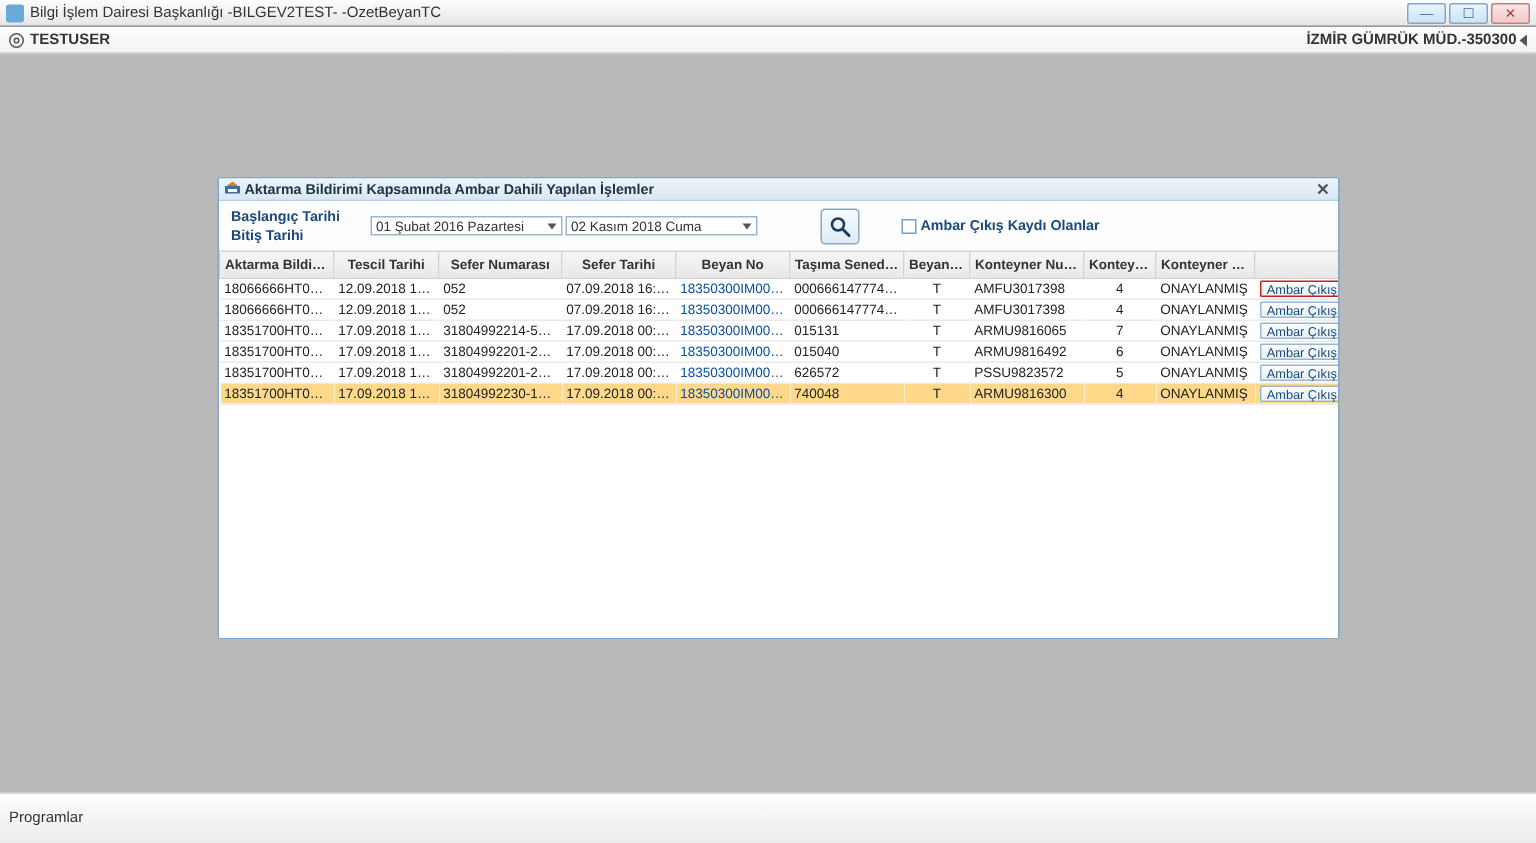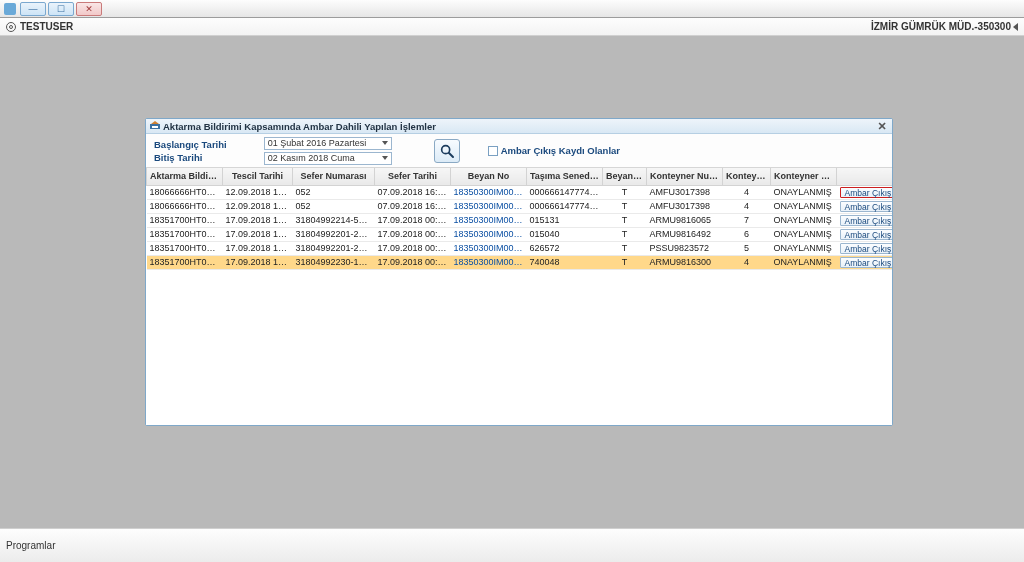--- a/index.html
+++ b/index.html
@@ -47,21 +47,21 @@
     height:15px;background:linear-gradient(#eef4fa,#d9e8f4);
     border-bottom:1px solid #b6cfe3;display:flex;align-items:center;padding:0 4px;
     color:#234;font-weight:bold;font-size:9.5px;
   }
   .inner-title .micon{width:10px;height:10px;margin-right:3px;display:inline-flex;align-items:center;justify-content:center;}
   .inner-title .close-x{margin-left:auto;width:12px;height:12px;display:flex;align-items:center;justify-content:center;color:#555;cursor:pointer;font-size:11px;}
 
   .filter-area{height:34px;border-bottom:1px solid #d6d6d6;display:flex;align-items:center;gap:20px;padding:3px 8px;background:#fdfdfd;}
   .filter-labels{display:flex;flex-direction:column;gap:2px;}
   .filter-labels span{font-weight:bold;color:#1a497d;font-size:9.5px;}
-  .filter-inputs{display:flex;flex-direction:column;gap:2px;margin-left:17px;}
+  .filter-inputs{display:flex;gap:2px;}
   .date-input{width:128px;height:13px;border:1px solid #9bb6cf;background:#fff;font-size:9px;padding:0 3px;display:flex;align-items:center;justify-content:space-between;color:#333;}
   .date-input .dd{width:0;height:0;border-left:3px solid transparent;border-right:3px solid transparent;border-top:4px solid #555;}
   .search-btn{width:26px;height:24px;border:1px solid #8aa9c4;border-radius:3px;background:linear-gradient(#f7fbff,#dcebf7);display:flex;align-items:center;justify-content:center;margin-left:22px;cursor:pointer;}
   .search-btn svg{width:16px;height:16px;}
   .check-wrap{display:flex;align-items:center;gap:3px;margin-left:8px;}
   .checkbox{width:10px;height:10px;border:1px solid #7aa0c2;background:#fff;}
   .check-wrap label{font-weight:bold;color:#1a497d;font-size:9.5px;}
 
   
   .table-area{flex:1;overflow:auto;background:#fff;}
@@ -86,20 +86,21 @@
 
   .col1{width:76px;} .col2{width:70px;} .col3{width:82px;} .col4{width:76px;}
   .col5{width:76px;text-align:left;} .col6{width:76px;} .col7{width:44px;text-align:center;}
   .col8{width:76px;} .col9{width:48px;text-align:center;} .col10{width:66px;} .col11{width:56px;text-align:center;}
 </style>
 </head>
 <body>
 
 <div class="titlebar">
   <span class="app-icon"></span>
+  <span class="titlebar-title">Bilgi İşlem Dairesi Başkanlığı -BILGEV2TEST- -OzetBeyanTC</span>
   <div class="win-buttons">
     <div class="win-btn">—</div>
     <div class="win-btn">☐</div>
     <div class="win-btn close">✕</div>
   </div>
 </div>
 
 <div class="userbar">
   <span class="gear"></span>
   <span>TESTUSER</span>

